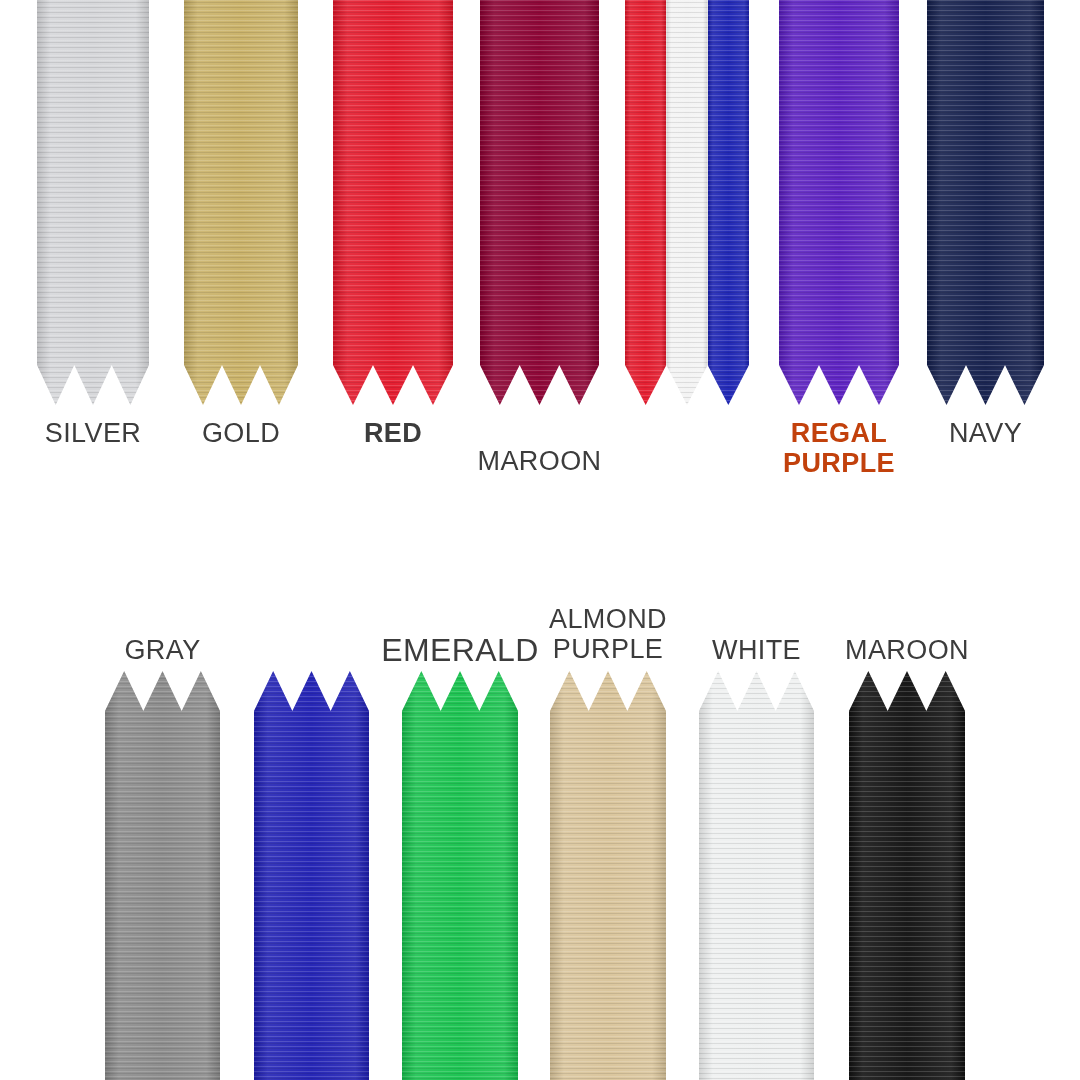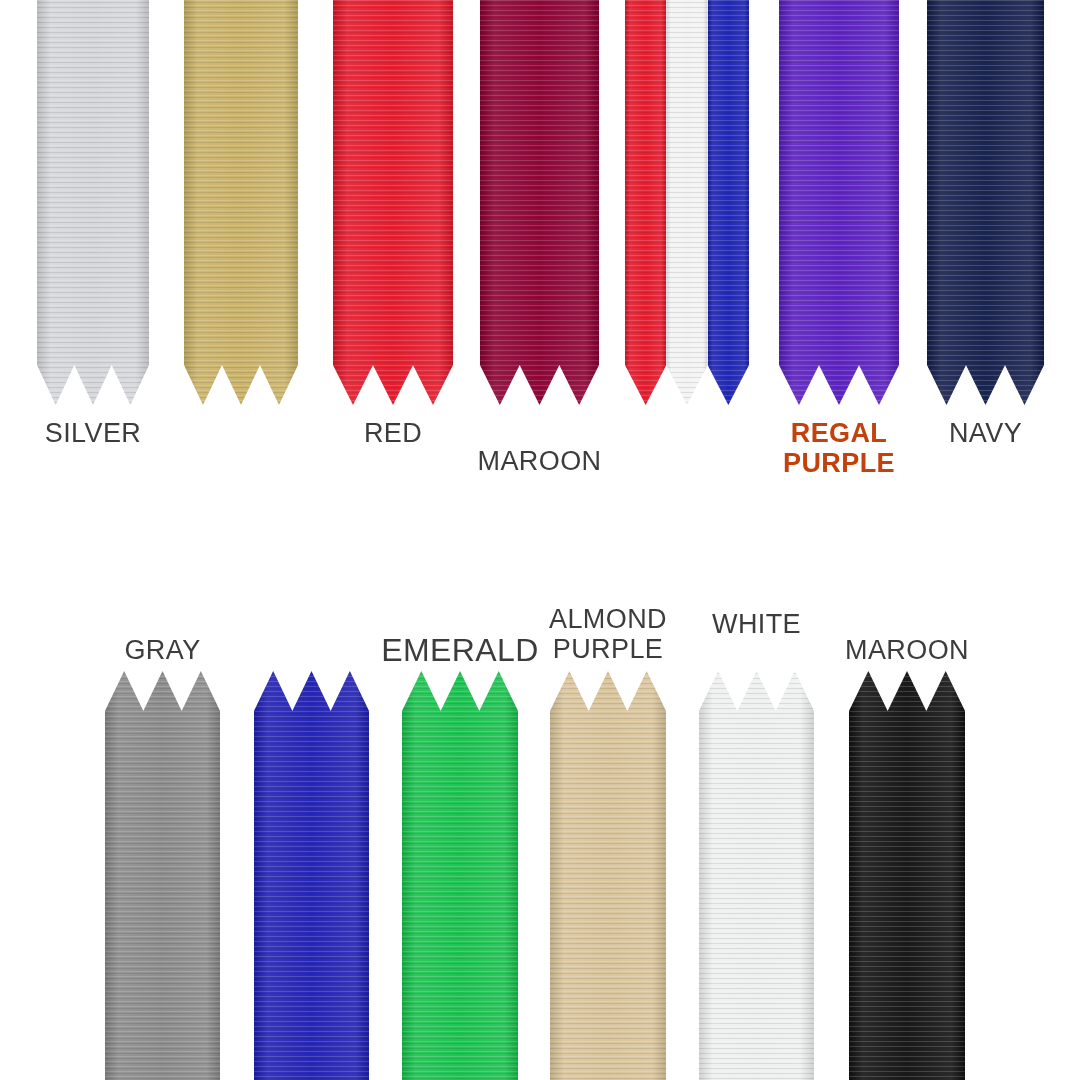--- a/index.html
+++ b/index.html
@@ -128,29 +128,30 @@
       </div>
       <div class="label" style="left: -8px; width: 202px; color: rgb(60, 60, 60); font-size: 27px; top: 418px;">SILVER</div>
       <div class="swatch" style="left: 184px; width: 114px; top: 0px; height: 1080px;">
         <div class="ribbon" style="top: 0px; height: 405px;">
           <div style="position: absolute; inset: 0px; background: rgb(201, 177, 103); clip-path: polygon(0px 0px, 100% 0px, 100% 90.12%, 83.33% 100%, 66.67% 90.12%, 50% 100%, 33.33% 90.12%, 16.67% 100%, 0px 90.12%);">
             <div class="weave"></div>
             <div class="sheen"></div>
           </div>
         </div>
       </div>
+      <div class="label" style="left: 139px; width: 204px; color: rgb(60, 60, 60); font-size: 27px; top: 418px;">GOLD</div>
       <div class="swatch" style="left: 333px; width: 120px; top: 0px; height: 1080px;">
         <div class="ribbon" style="top: 0px; height: 405px;">
           <div style="position: absolute; inset: 0px; background: rgb(228, 24, 43); clip-path: polygon(0px 0px, 100% 0px, 100% 90.12%, 83.33% 100%, 66.67% 90.12%, 50% 100%, 33.33% 90.12%, 16.67% 100%, 0px 90.12%);">
             <div class="weave"></div>
             <div class="sheen"></div>
           </div>
         </div>
       </div>
-      <div class="label" style="left: 288px; width: 210px; color: rgb(60, 60, 60); font-size: 27px; top: 418px;">RED</div>
+      <div class="label" style="left: 288px; width: 210px; color: rgb(60, 60, 60); font-size: 27px; top: 418px; font-weight: bold;">RED</div>
       <div class="swatch" style="left: 480px; width: 119px; top: 0px; height: 1080px;">
         <div class="ribbon" style="top: 0px; height: 405px;">
           <div style="position: absolute; inset: 0px; background: rgb(140, 0, 50); clip-path: polygon(0px 0px, 100% 0px, 100% 90.12%, 83.33% 100%, 66.67% 90.12%, 50% 100%, 33.33% 90.12%, 16.67% 100%, 0px 90.12%);">
             <div class="weave"></div>
             <div class="sheen"></div>
           </div>
         </div>
       </div>
       <div class="label" style="left: 435px; width: 209px; color: rgb(60, 60, 60); font-size: 27px; top: 418px; margin-top: 28px;">MAROON</div>
       <div class="swatch" style="left: 625px; width: 124px; top: 0px; height: 1080px;">
@@ -227,21 +228,21 @@
       </div>
       <div class="label" style="left: 505px; width: 206px; color: rgb(60, 60, 60); font-size: 27px; top: 604px;">ALMOND PURPLE</div>
       <div class="swatch" style="left: 699px; width: 115px; top: 0px; height: 1080px;">
         <div class="ribbon" style="top: 671px; height: 409px;">
           <div style="position: absolute; inset: 0px; background: rgb(238, 240, 240); clip-path: polygon(0px 9.78%, 16.67% 0px, 33.33% 9.78%, 50% 0px, 66.67% 9.78%, 83.33% 0px, 100% 9.78%, 100% 100%, 0px 100%);">
             <div class="weave"></div>
             <div class="sheen"></div>
           </div>
         </div>
       </div>
-      <div class="label" style="left: 654px; width: 205px; color: rgb(60, 60, 60); font-size: 27px; top: 609px;">WHITE</div>
+      <div class="label" style="left: 654px; width: 205px; color: rgb(60, 60, 60); font-size: 27px; top: 635px;">WHITE</div>
       <div class="swatch" style="left: 849px; width: 116px; top: 0px; height: 1080px;">
         <div class="ribbon" style="top: 671px; height: 409px;">
           <div style="position: absolute; inset: 0px; background: rgb(18, 18, 18); clip-path: polygon(0px 9.78%, 16.67% 0px, 33.33% 9.78%, 50% 0px, 66.67% 9.78%, 83.33% 0px, 100% 9.78%, 100% 100%, 0px 100%);">
             <div class="weave"></div>
             <div class="sheen"></div>
           </div>
         </div>
       </div>
       <div class="label" style="left: 804px; width: 206px; color: rgb(60, 60, 60); font-size: 27px; top: 635px;">MAROON</div>
     </div>

